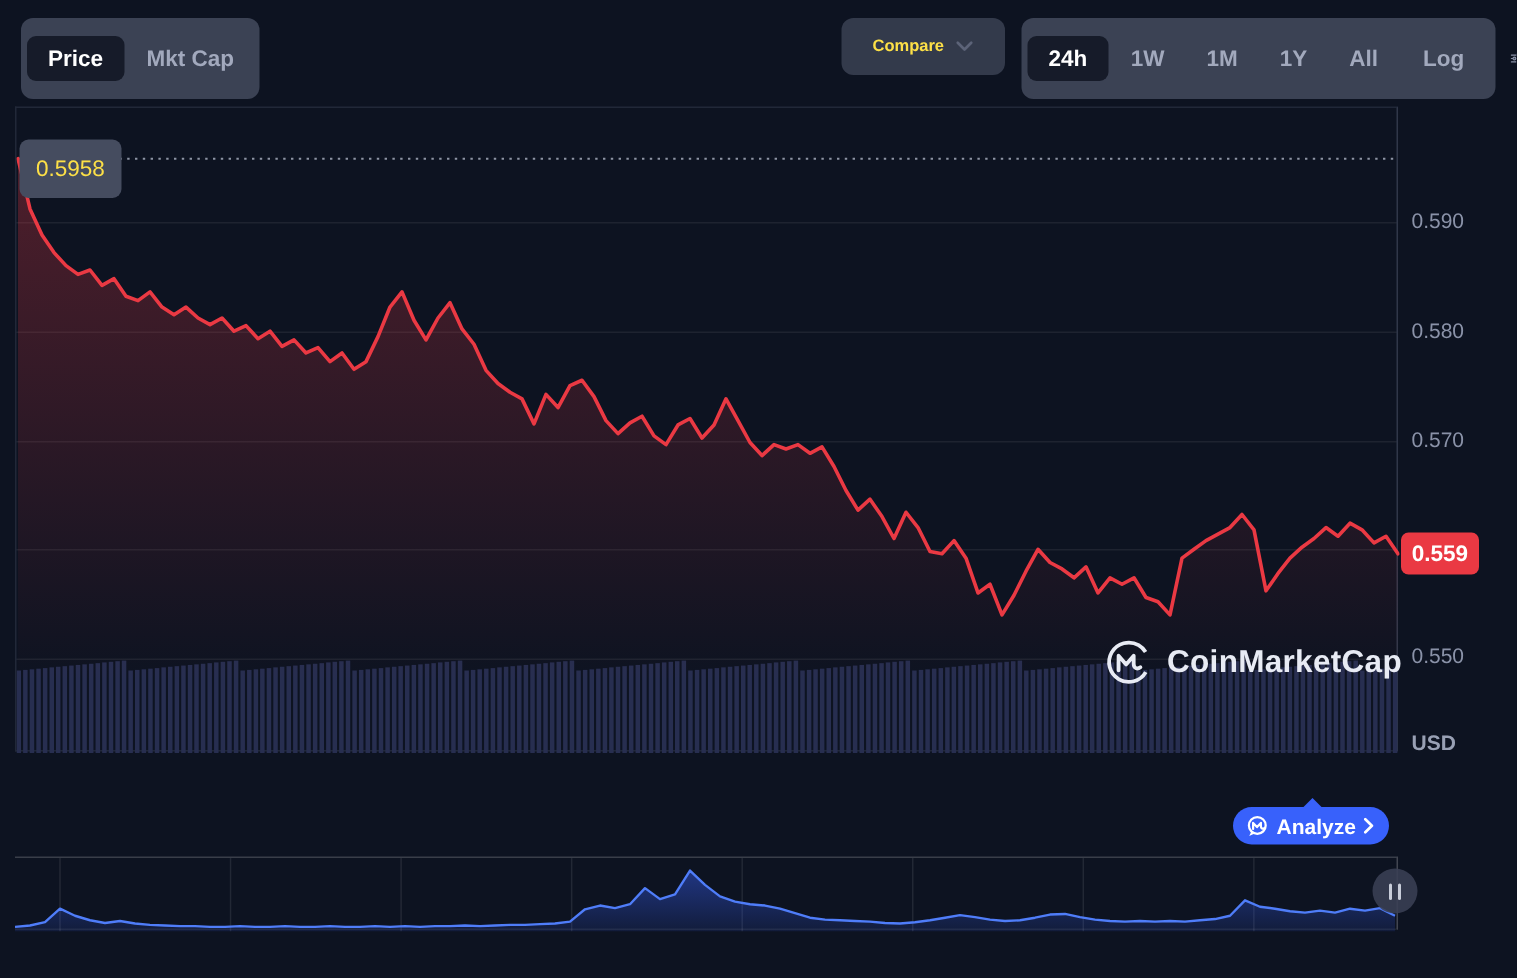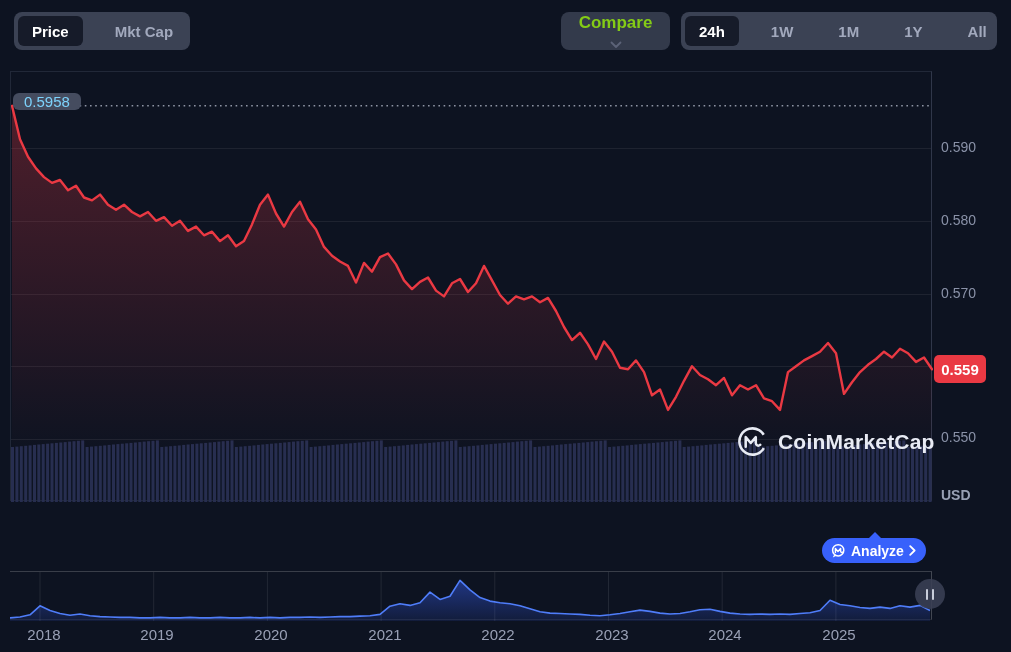--- a/index.html
+++ b/index.html
@@ -4,62 +4,62 @@
 <style>
   * { box-sizing: border-box; margin: 0; padding: 0; }
   html,body { background:#0d1321; }
   body { font-family: "Liberation Sans", sans-serif; }
   .app {
     position: relative; width: 1011px; height: 652px;
     background:#0d1321; overflow:hidden; color:#a2a9bd;
   }
   
   .tgroup {
-    position:absolute; top:12px; height:38px; background:#3b4254;
-    border-radius:8px; display:flex; align-items:center; padding:4px; gap:19px;
+    position:absolute; top:12px; height:54px; background:#3b4254;
+    border-radius:8px; display:flex; align-items:center; padding:4px; gap:2px;
   }
   .g1 { left:14px; }
   .g2 { left:170px; }
   .grange { left:681px; width:316px; justify-content:space-between; }
   .pill {
     height:30px; display:flex; align-items:center; justify-content:center;
     border-radius:6px; font-size:15px; font-weight:700; color:#fff;
     background:#161b29; padding:0 14px; cursor:pointer;
   }
   .ghost {
     height:30px; display:flex; align-items:center; justify-content:center;
     font-size:15px; font-weight:700; color:#a2a9bd; padding:0 13px; cursor:pointer;
   }
   .iconpill { width:42px; padding:0; }
   .tvlabel { display:flex; align-items:center; gap:7px; padding:0 12px; }
   .compare {
     position:absolute; left:561px; top:12px; width:109px; height:38px;
     background:#333a4b; border-radius:8px; display:flex; align-items:center;
-    justify-content:center; gap:8px; font-size:17px; font-weight:600; color:#84cc16;flex-direction:column;
+    justify-content:center; gap:8px; font-size:11px; font-weight:600; color:#fde047;
   }
   .vdiv { width:1px; height:18px; background:rgba(255,255,255,.14); }
   .slider-btn { width:36px; }
   
   .plot {
     position:absolute; left:10px; top:71px; width:922px; height:430px;
     border:1px solid rgba(140,150,180,.16); border-right-color:rgba(140,150,180,.28);
   }
   .plot svg { position:absolute; left:0; top:0; }
   .gridline { position:absolute; left:0; width:100%; height:1px; background:rgba(255,255,255,.07); }
   
   .ylab { position:absolute; left:941px; font-size:14px; color:#8a92a8; }
   .usd  { font-weight:700; color:#98a0b4; }
   .price-badge {
     position:absolute; left:934px; top:355px; width:52px; height:28px;
     background:#ea3943; color:#fff; font-size:15px; font-weight:700;
     border-radius:5px; display:flex; align-items:center; justify-content:center;
   }
   .high-badge {
-    position:absolute; left:13px; top:93px; height:17px; padding:0 11px;
-    background:#454c5f; color:#7dd3fc; font-size:15px; font-weight:500;
+    position:absolute; left:13px; top:93px; height:39px; padding:0 11px;
+    background:#454c5f; color:#fde047; font-size:15px; font-weight:500;
     border-radius:6px; display:flex; align-items:center; justify-content:center; z-index:3;
   }
   .xlabs { position:absolute; left:0; top:513px; width:100%; height:20px; }
   .xlab { position:absolute; transform:translateX(-50%); font-size:15px; color:#99a0b5; white-space:nowrap; }
   .xlab:nth-child(1){left:87px}.xlab:nth-child(2){left:198px}.xlab:nth-child(3){left:310px}
   .xlab:nth-child(4){left:421px}.xlab:nth-child(5){left:533px}.xlab:nth-child(6){left:645px}
   .xlab:nth-child(7){left:756px}.xlab:nth-child(8){left:868px}
   
   .watermark {
     position:absolute; left:736px; top:425px; display:flex; align-items:center; gap:9px;
@@ -419,24 +419,14 @@
         <line x1="712.2" y1="0" x2="712.2" y2="49" stroke="rgba(255,255,255,0.09)" stroke-width="1"></line>
         <line x1="825.9" y1="0" x2="825.9" y2="49" stroke="rgba(255,255,255,0.09)" stroke-width="1"></line>
         <path d="M0.0 45.9 L10.0 45.0 L20.0 42.8 L30.0 33.8 L40.0 38.5 L50.0 41.5 L60.0 43.3 L70.0 42.0 L80.0 43.7 L90.0 44.6 L100.0 45.0 L110.0 45.4 L120.0 45.4 L130.0 45.9 L140.0 45.9 L150.0 45.4 L160.0 45.9 L170.0 45.9 L180.0 45.4 L190.0 45.9 L200.0 45.9 L210.0 45.4 L220.0 45.9 L230.0 45.9 L240.0 45.4 L250.0 45.9 L260.0 45.4 L270.0 45.9 L280.0 45.4 L290.0 45.4 L300.0 45.0 L310.0 45.4 L320.0 45.0 L330.0 44.6 L340.0 44.6 L350.0 44.1 L360.0 43.7 L370.0 42.4 L380.0 34.2 L390.0 31.7 L400.0 33.4 L410.0 30.8 L420.0 20.1 L430.0 27.4 L440.0 24.3 L450.0 8.4 L460.0 17.9 L470.0 25.6 L480.0 29.1 L490.0 30.8 L500.0 31.7 L510.0 33.8 L520.0 36.8 L530.0 39.8 L540.0 41.1 L550.0 41.5 L560.0 42.0 L570.0 42.4 L580.0 43.3 L590.0 43.7 L600.0 42.8 L610.0 41.5 L620.0 39.8 L630.0 38.1 L640.0 39.4 L650.0 41.1 L660.0 42.0 L670.0 41.5 L680.0 39.8 L690.0 37.7 L700.0 37.3 L710.0 39.4 L720.0 41.1 L730.0 42.0 L740.0 42.4 L750.0 42.0 L760.0 42.4 L770.0 42.0 L780.0 42.4 L790.0 41.5 L800.0 40.7 L810.0 38.5 L820.0 28.2 L830.0 32.5 L840.0 33.8 L850.0 35.5 L860.0 36.4 L870.0 35.1 L880.0 36.4 L890.0 33.8 L900.0 35.1 L910.0 33.4 L920.0 38.5 L 920 49 L 0 49 Z" fill="url(#bluefill)" stroke="none"></path>
         <path d="M0.0 45.9 L10.0 45.0 L20.0 42.8 L30.0 33.8 L40.0 38.5 L50.0 41.5 L60.0 43.3 L70.0 42.0 L80.0 43.7 L90.0 44.6 L100.0 45.0 L110.0 45.4 L120.0 45.4 L130.0 45.9 L140.0 45.9 L150.0 45.4 L160.0 45.9 L170.0 45.9 L180.0 45.4 L190.0 45.9 L200.0 45.9 L210.0 45.4 L220.0 45.9 L230.0 45.9 L240.0 45.4 L250.0 45.9 L260.0 45.4 L270.0 45.9 L280.0 45.4 L290.0 45.4 L300.0 45.0 L310.0 45.4 L320.0 45.0 L330.0 44.6 L340.0 44.6 L350.0 44.1 L360.0 43.7 L370.0 42.4 L380.0 34.2 L390.0 31.7 L400.0 33.4 L410.0 30.8 L420.0 20.1 L430.0 27.4 L440.0 24.3 L450.0 8.4 L460.0 17.9 L470.0 25.6 L480.0 29.1 L490.0 30.8 L500.0 31.7 L510.0 33.8 L520.0 36.8 L530.0 39.8 L540.0 41.1 L550.0 41.5 L560.0 42.0 L570.0 42.4 L580.0 43.3 L590.0 43.7 L600.0 42.8 L610.0 41.5 L620.0 39.8 L630.0 38.1 L640.0 39.4 L650.0 41.1 L660.0 42.0 L670.0 41.5 L680.0 39.8 L690.0 37.7 L700.0 37.3 L710.0 39.4 L720.0 41.1 L730.0 42.0 L740.0 42.4 L750.0 42.0 L760.0 42.4 L770.0 42.0 L780.0 42.4 L790.0 41.5 L800.0 40.7 L810.0 38.5 L820.0 28.2 L830.0 32.5 L840.0 33.8 L850.0 35.5 L860.0 36.4 L870.0 35.1 L880.0 36.4 L890.0 33.8 L900.0 35.1 L910.0 33.4 L920.0 38.5" fill="none" stroke="#4f7df9" stroke-width="1.6" stroke-linejoin="round"></path>
       </svg>
   </div>
   <div class="nav-handle">
     <i></i>
       <i></i>
   </div>
-  <div class="navlabs">
-    <span class="navlab">2018</span>
-    <span class="navlab">2019</span>
-    <span class="navlab">2020</span>
-    <span class="navlab">2021</span>
-    <span class="navlab">2022</span>
-    <span class="navlab">2023</span>
-    <span class="navlab">2024</span>
-    <span class="navlab">2025</span>
-  </div>
 
 </div>
 
 </body></html>

